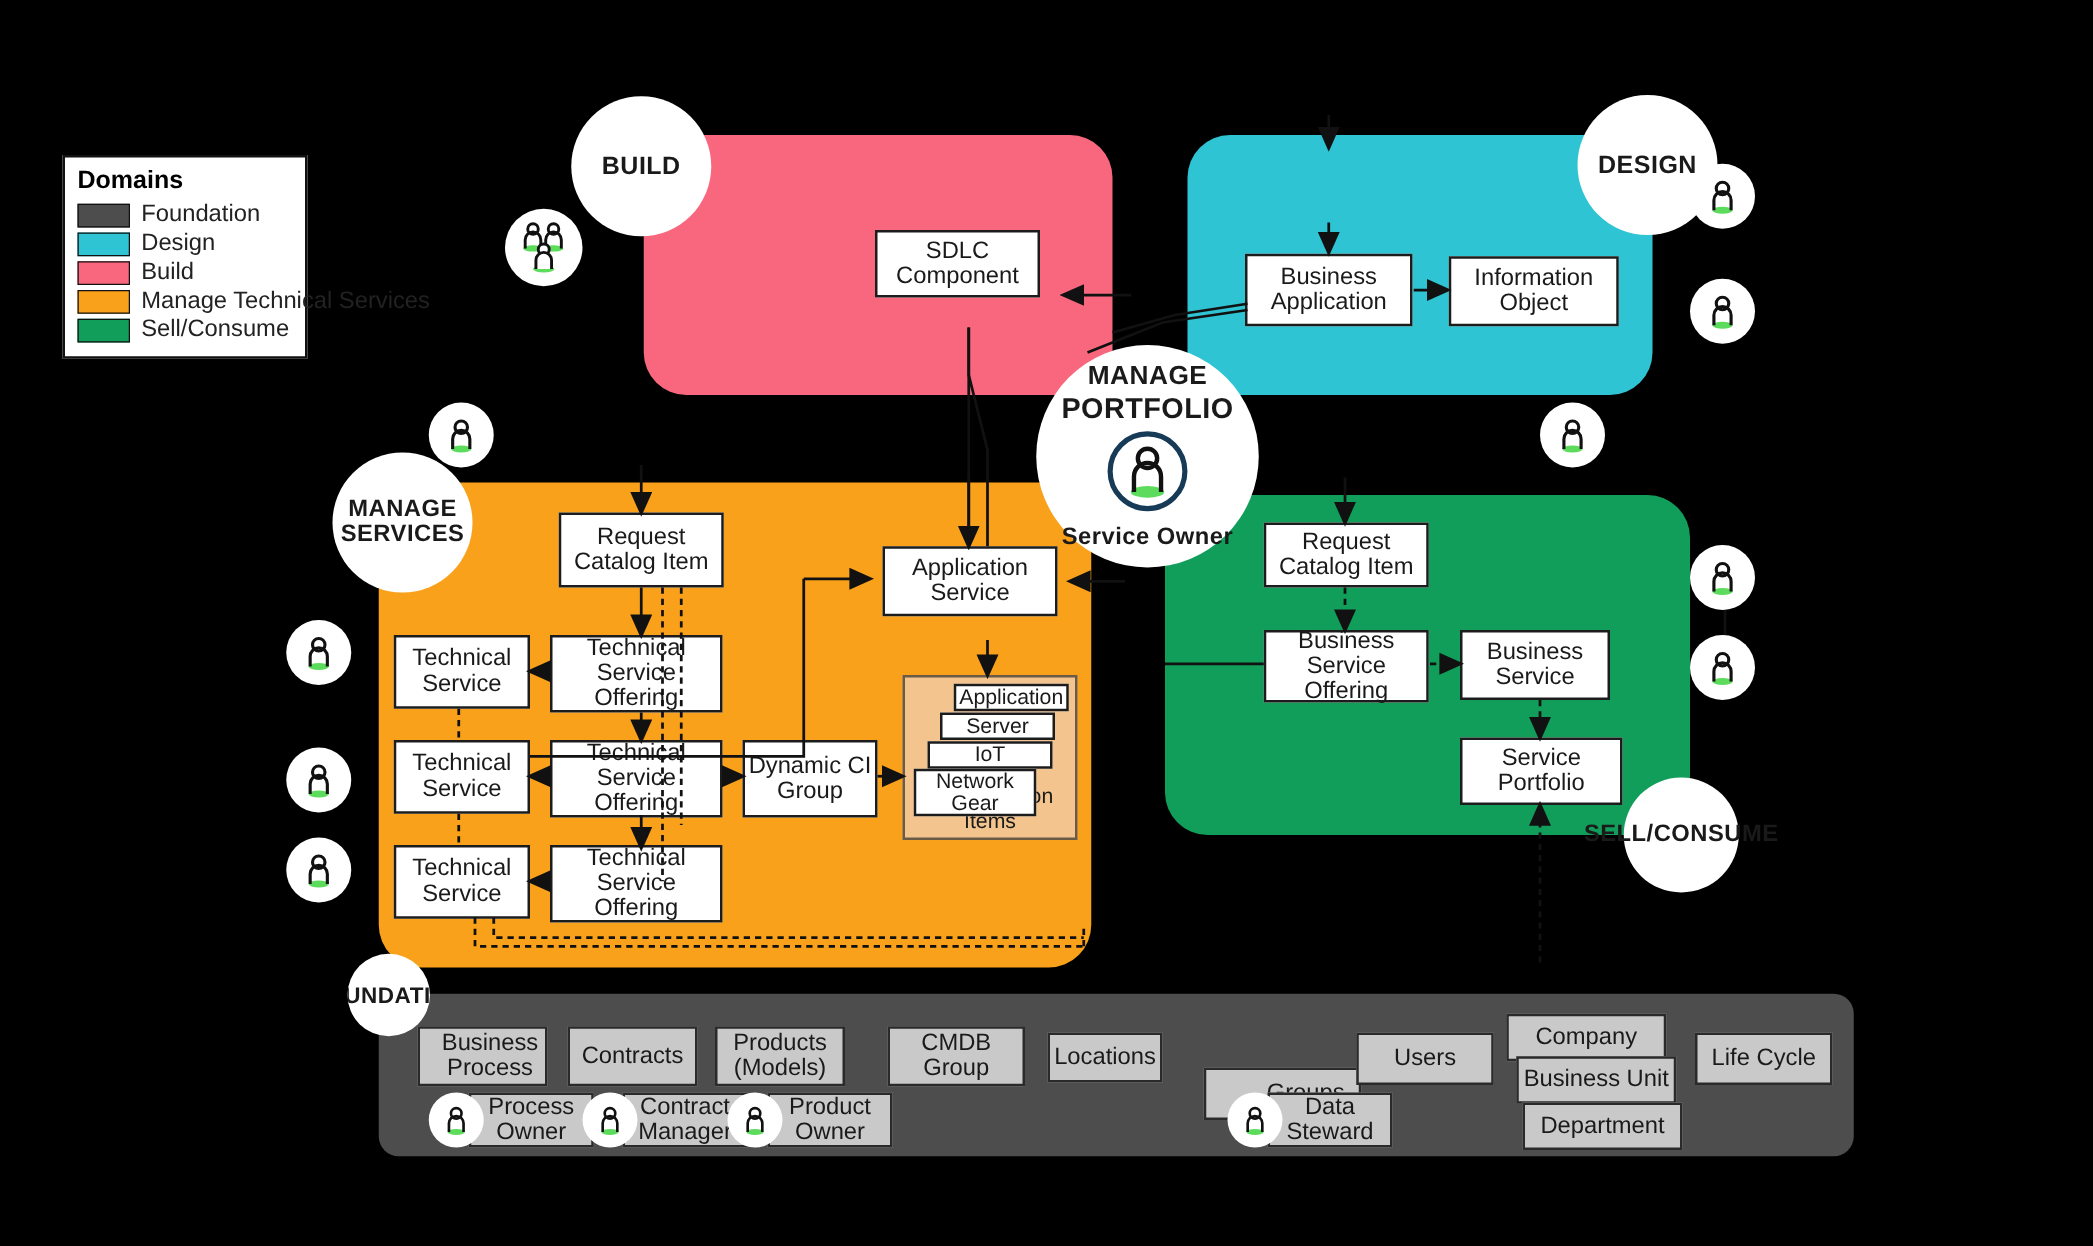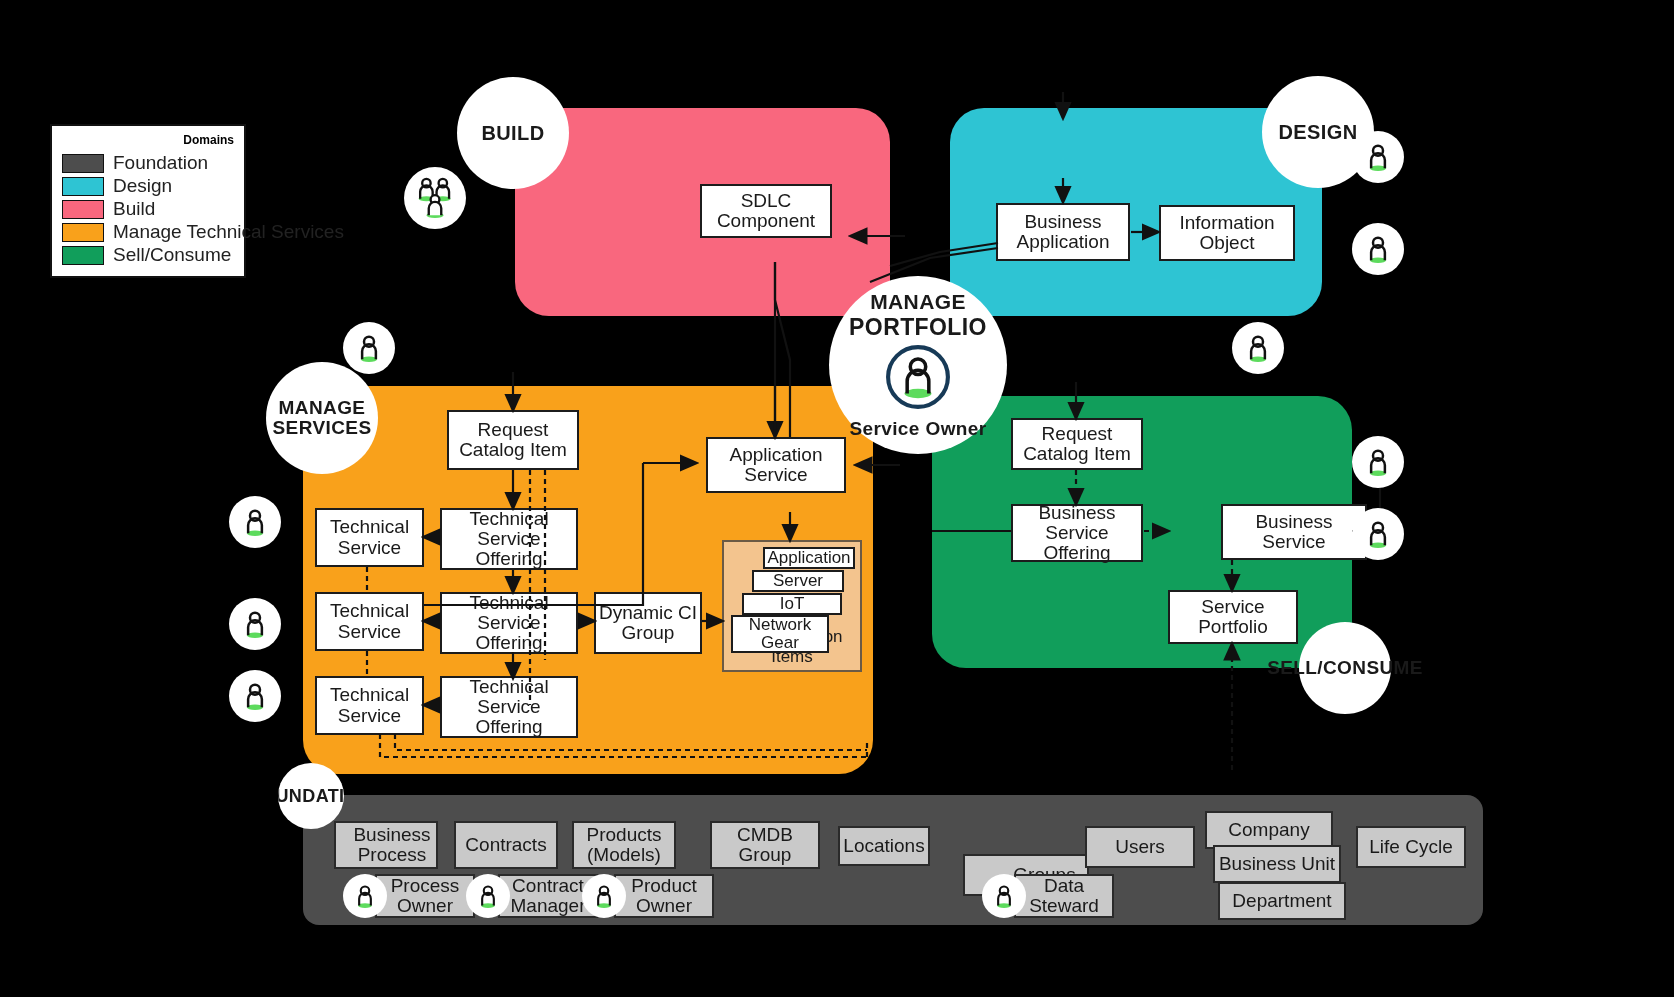--- a/index.html
+++ b/index.html
@@ -33,21 +33,21 @@
       font-weight:bold;font-size:20px;letter-spacing:.4px;color:#1a1a1a;text-align:center;
       line-height:1.05;z-index:40;}
 
   
   .persona{position:absolute;border-radius:50%;background:#fff;z-index:30;
       display:flex;align-items:center;justify-content:center;}
 
   
   #legend{position:absolute;left:50px;top:124px;width:196px;background:#fff;
       border:2px solid #111;padding:7px 10px 9px 10px;box-sizing:border-box;z-index:60;}
-  #legend .ttl{font-weight:bold;font-size:12px;text-align:right;margin-bottom:5px;}
+  #legend .ttl{font-weight:bold;font-size:20px;text-align:left;margin-bottom:5px;}
   #legend .row{display:flex;align-items:center;gap:9px;margin:1px 0;}
   #legend .sw{width:40px;height:17px;border:1.6px solid #111;flex:none;}
   #legend .lb{font-size:19px;color:#222;white-space:nowrap;}
 
   svg.wires{position:absolute;left:0;top:0;width:1674px;height:997px;
       pointer-events:none;z-index:10;overflow:visible;}
   .ci-band{position:absolute;background:#f3c48e;border:2px solid #6b5a45;box-sizing:border-box;}
   .ci-cap{position:absolute;font-size:17px;color:#1a1a1a;text-align:center;width:100%;}
 </style>
 </head>
@@ -199,21 +199,21 @@
     <span>MANAGE</span>
     <span>SERVICES</span>
   </div>
 
   <div class="node" style="left:1011px;top:418px;width:132px;height:52px;">
     <span>Request Catalog Item</span>
   </div>
   <div class="node" style="left:1011px;top:504px;width:132px;height:58px;">
     <span>Business Service Offering</span>
   </div>
-  <div class="node" style="left:1221px;top:504px;width:146px;height:56px;">
+  <div class="node" style="left:1168px;top:504px;width:120px;height:56px;">
     <span>Business Service</span>
   </div>
   <div class="node" style="left:1168px;top:590px;width:130px;height:54px;">
     <span>Service Portfolio</span>
   </div>
 
   <div class="bubble" style="left:1299px;top:622px;width:92px;height:92px;font-size:19px;">
     <span style="white-space:nowrap;">SELL/CONSUME</span>
   </div>
 

